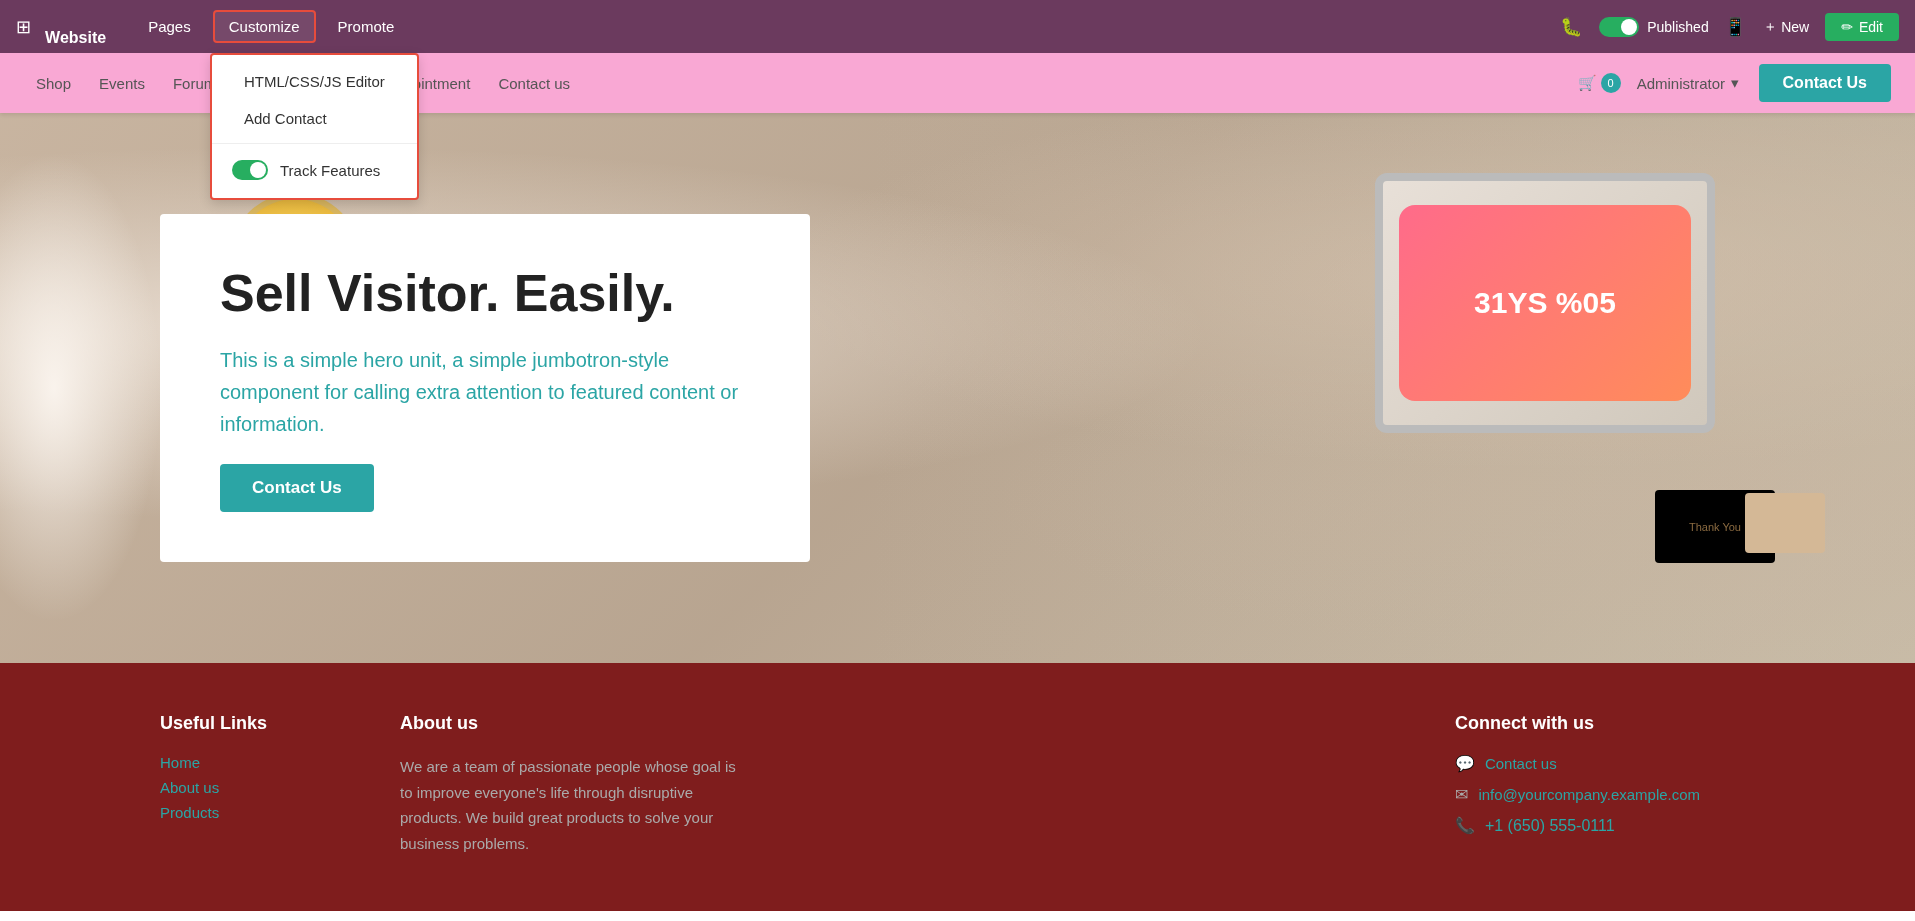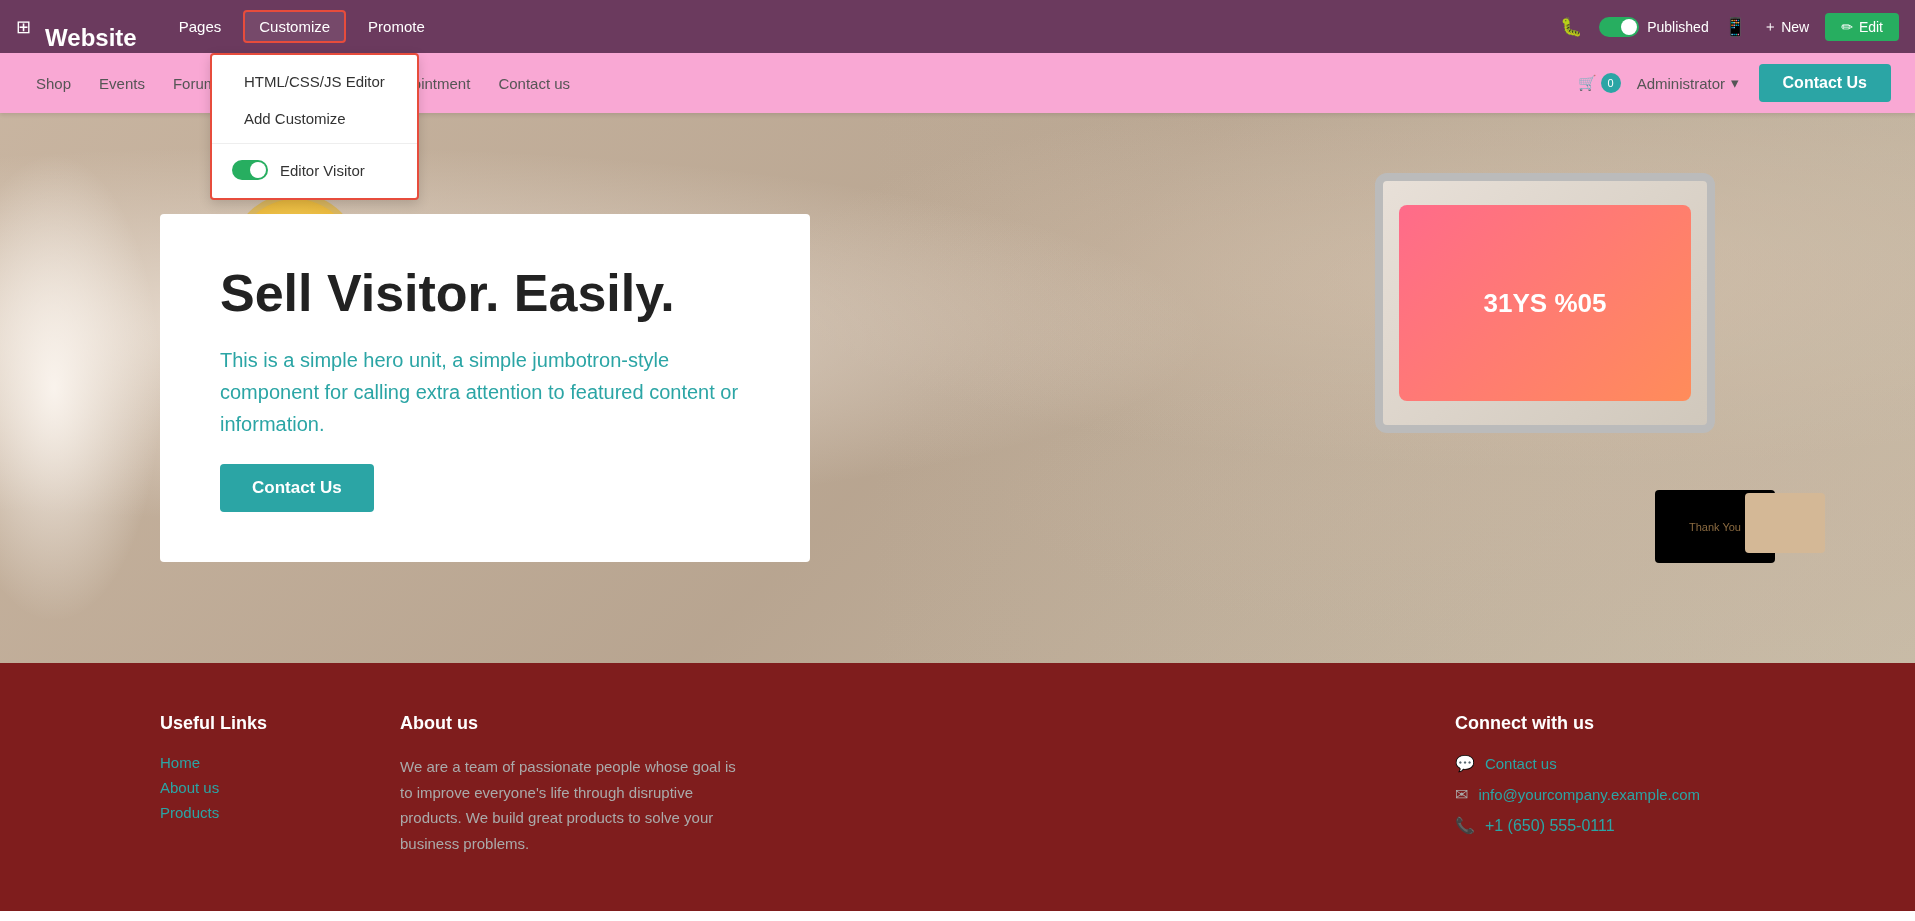--- a/index.html
+++ b/index.html
@@ -22,21 +22,21 @@
     }
     .grid-icon {
       color: white;
       font-size: 18px;
       margin-right: 6px;
       cursor: pointer;
     }
     .admin-brand {
       color: white;
       font-weight: 700;
-      font-size: 24px;
+      font-size: 16px;
       margin-right: 20px;
       margin-top: 23px;
     }
     .admin-nav-item {
       color: white;
       font-size: 15px;
       padding: 6px 14px;
       cursor: pointer;
       border-radius: 4px;
     }
@@ -344,25 +344,25 @@
       <span>New</span>
     </div>
     <div class="edit-btn">
       <span>✏</span>
       <span>Edit</span>
     </div>
   </div>
 
   <div class="customize-dropdown">
     <div class="dropdown-item">HTML/CSS/JS Editor</div>
-    <div class="dropdown-item">Add Customize</div>
+    <div class="dropdown-item">Add Contact</div>
     <div class="dropdown-divider"></div>
     <div class="track-visitor-row">
       <div class="track-toggle"></div>
-      <span class="track-label">Editor Visitor</span>
+      <span class="track-label">Track Features</span>
     </div>
   </div>
 </div>
 
 <div class="site-nav">
   <div class="site-nav-links">
     <div class="site-nav-link">Shop</div>
     <div class="site-nav-link">Events</div>
     <div class="site-nav-link">Forum</div>
     <div class="site-nav-link">Blog</div>
@@ -381,21 +381,21 @@
 </div>
 
 <div class="hero">
   <div class="hero-bg"></div>
   <div class="hero-bg-items"></div>
 
   <div style="position:absolute;left:0;top:0;width:180px;height:100%;background:radial-gradient(ellipse at 30% 50%, rgba(255,250,245,0.85) 0%, transparent 60%); z-index:1;"></div>
   <div style="position:absolute;right:0;top:0;width:55%;height:100%;z-index:1;background:linear-gradient(to left, rgba(200,185,165,0.4) 0%, transparent 100%);"></div>
 
   <div style="position:absolute;right:200px;top:60px;width:340px;height:260px;background:linear-gradient(135deg,#e8e0d8,#d0c8bc);border-radius:12px;z-index:2;border:8px solid #bbb;display:flex;align-items:center;justify-content:center;">
-    <div style="width:90%;height:80%;background:linear-gradient(135deg,#ff6b8a,#ff8c5a);border-radius:8px;display:flex;align-items:center;justify-content:center;color:white;font-size:26px;font-weight:bold;text-align:center;">31YS %05</div>
+    <div style="width:90%;height:80%;background:linear-gradient(135deg,#ff6b8a,#ff8c5a);border-radius:16px;display:flex;align-items:center;justify-content:center;color:white;font-size:30px;font-weight:bold;text-align:center;">31YS %05</div>
   </div>
 
   <div style="position:absolute;right:80px;bottom:80px;width:200px;height:160px;z-index:2;">
     <div style="width:120px;height:73px;background:#000000;border-radius:4px;position:absolute;bottom:20px;left:20px;display:flex;align-items:center;justify-content:center;font-size:11px;color:#8a6a40;">Thank You</div>
     <div style="width:80px;height:60px;background:#d4b896;border-radius:4px;position:absolute;bottom:30px;left:110px;"></div>
   </div>
 
   <div style="position:absolute;left:230px;top:80px;width:130px;height:130px;background:radial-gradient(circle,#f0d060,#e8b030);border-radius:50%;z-index:2;border:6px solid rgba(200,180,130,0.5);"></div>
 
   <div class="hero-content">

